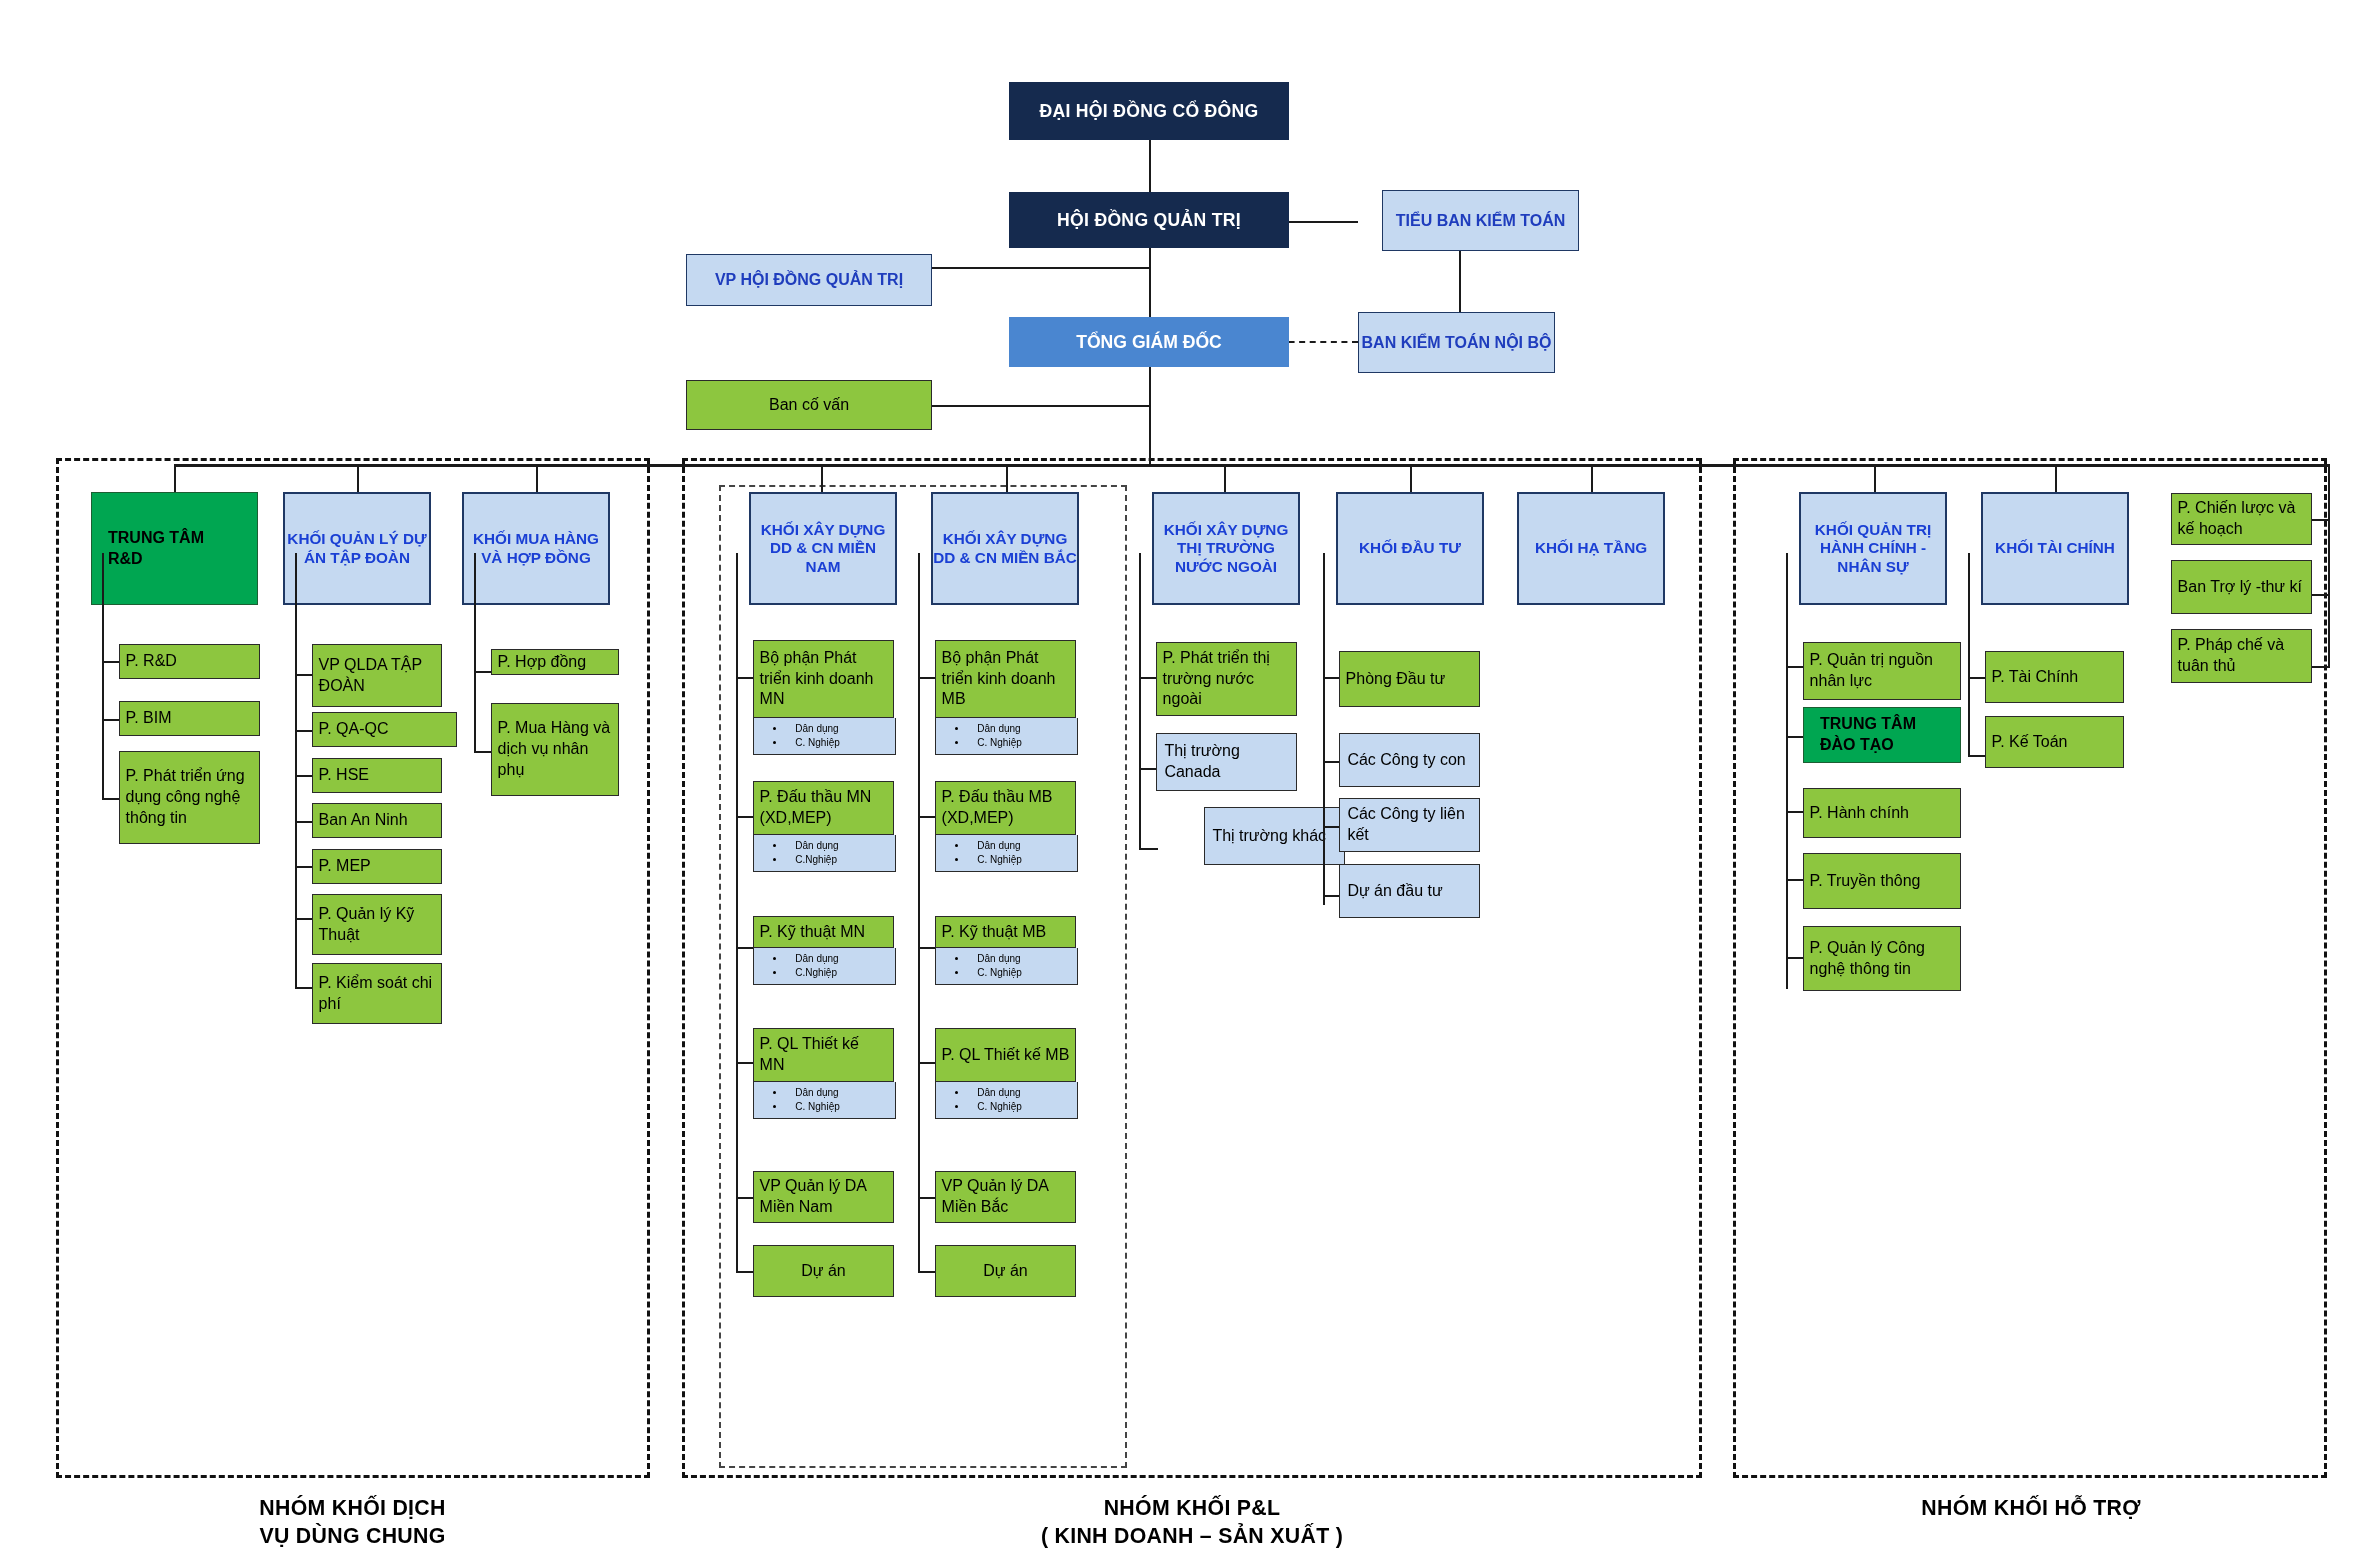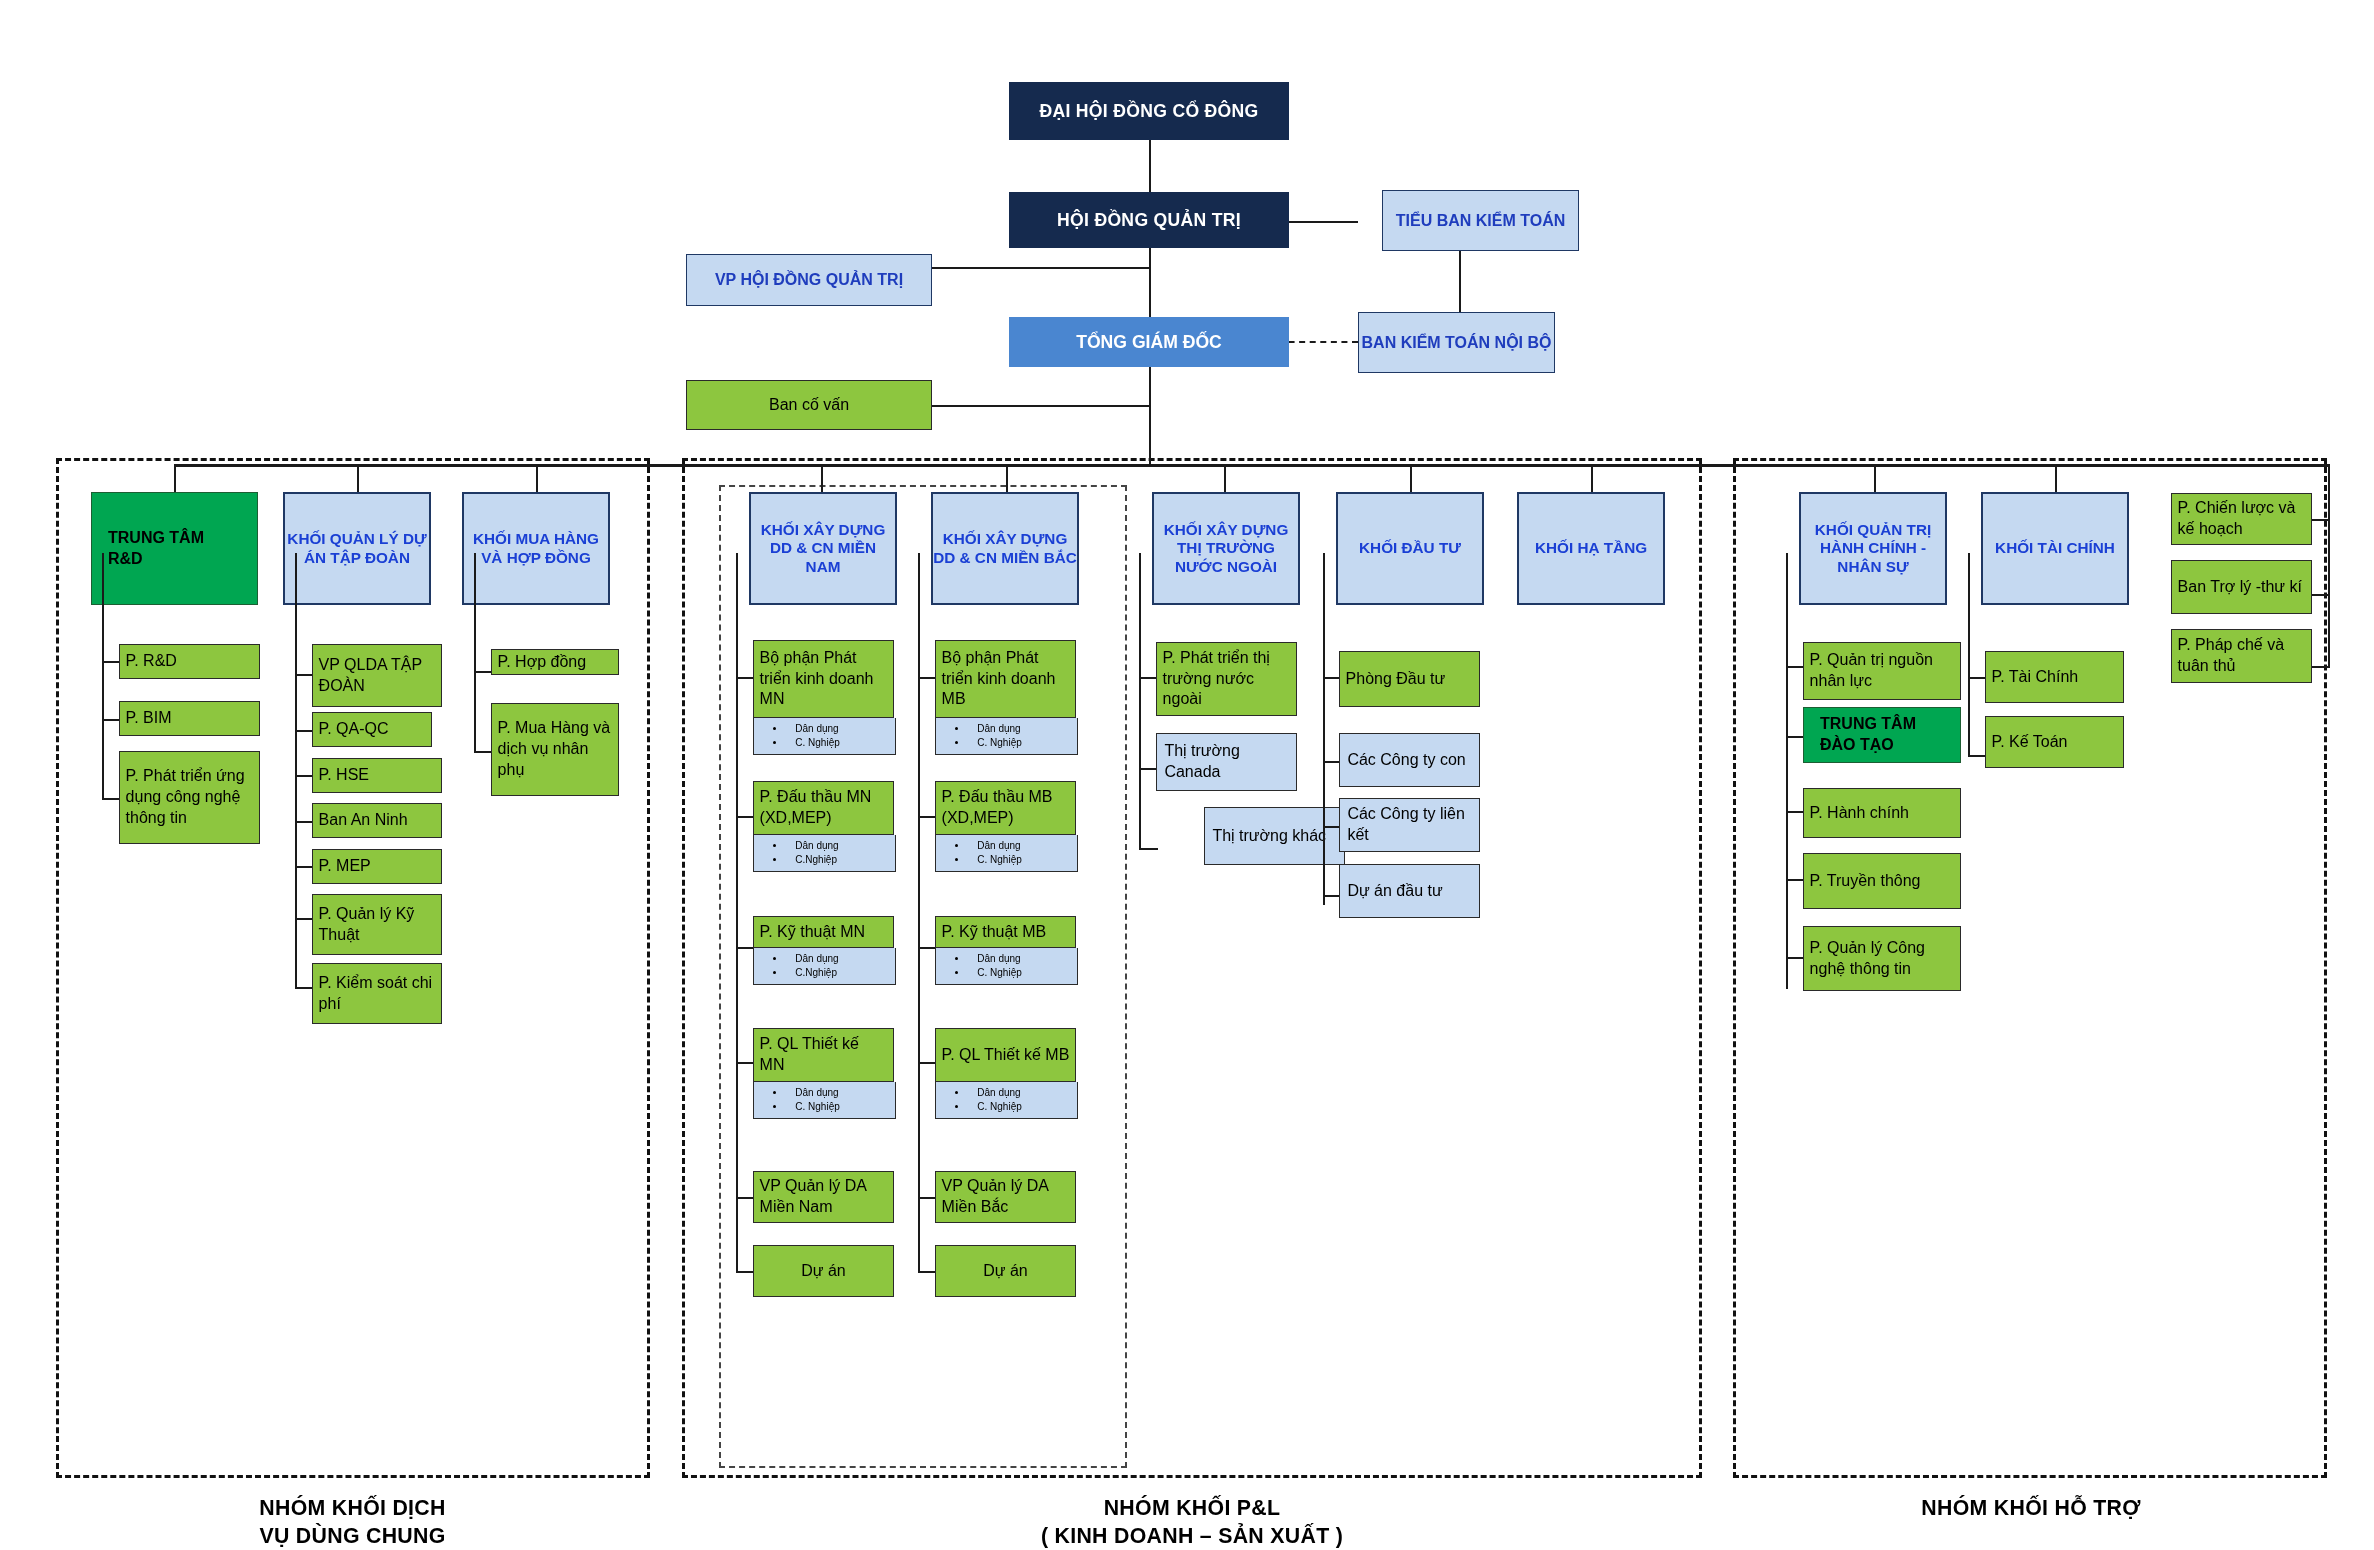--- a/index.html
+++ b/index.html
@@ -162,21 +162,21 @@
   <div class="ln hln" style="left:295px;top:674px;width:18.6px;"></div>
   <div class="ln hln" style="left:295px;top:730px;width:18.6px;"></div>
   <div class="ln hln" style="left:295px;top:775px;width:18.6px;"></div>
   <div class="ln hln" style="left:295px;top:821px;width:18.6px;"></div>
   <div class="ln hln" style="left:295px;top:866px;width:18.6px;"></div>
   <div class="ln hln" style="left:295px;top:918px;width:18.6px;"></div>
   <div class="ln hln" style="left:295px;top:987px;width:18.6px;"></div>
   <div class="box green" style="left:312px;top:644px;width:130px;height:63px;">
     <span class="txt">VP QLDA TẬP ĐOÀN</span>
     </div>
-  <div class="box green" style="left:312px;top:712px;width:120px;height:35px;">
+  <div class="box green" style="left:312px;top:712px;width:145px;height:35px;">
     <span class="txt">P. QA-QC</span>
     </div>
   <div class="box green" style="left:312px;top:758px;width:130px;height:35px;">
     <span class="txt">P. HSE</span>
     </div>
   <div class="box green" style="left:312px;top:803px;width:130px;height:35px;">
     <span class="txt">Ban An Ninh</span>
     </div>
   <div class="box green" style="left:312px;top:849px;width:130px;height:35px;">
     <span class="txt">P. MEP</span>

